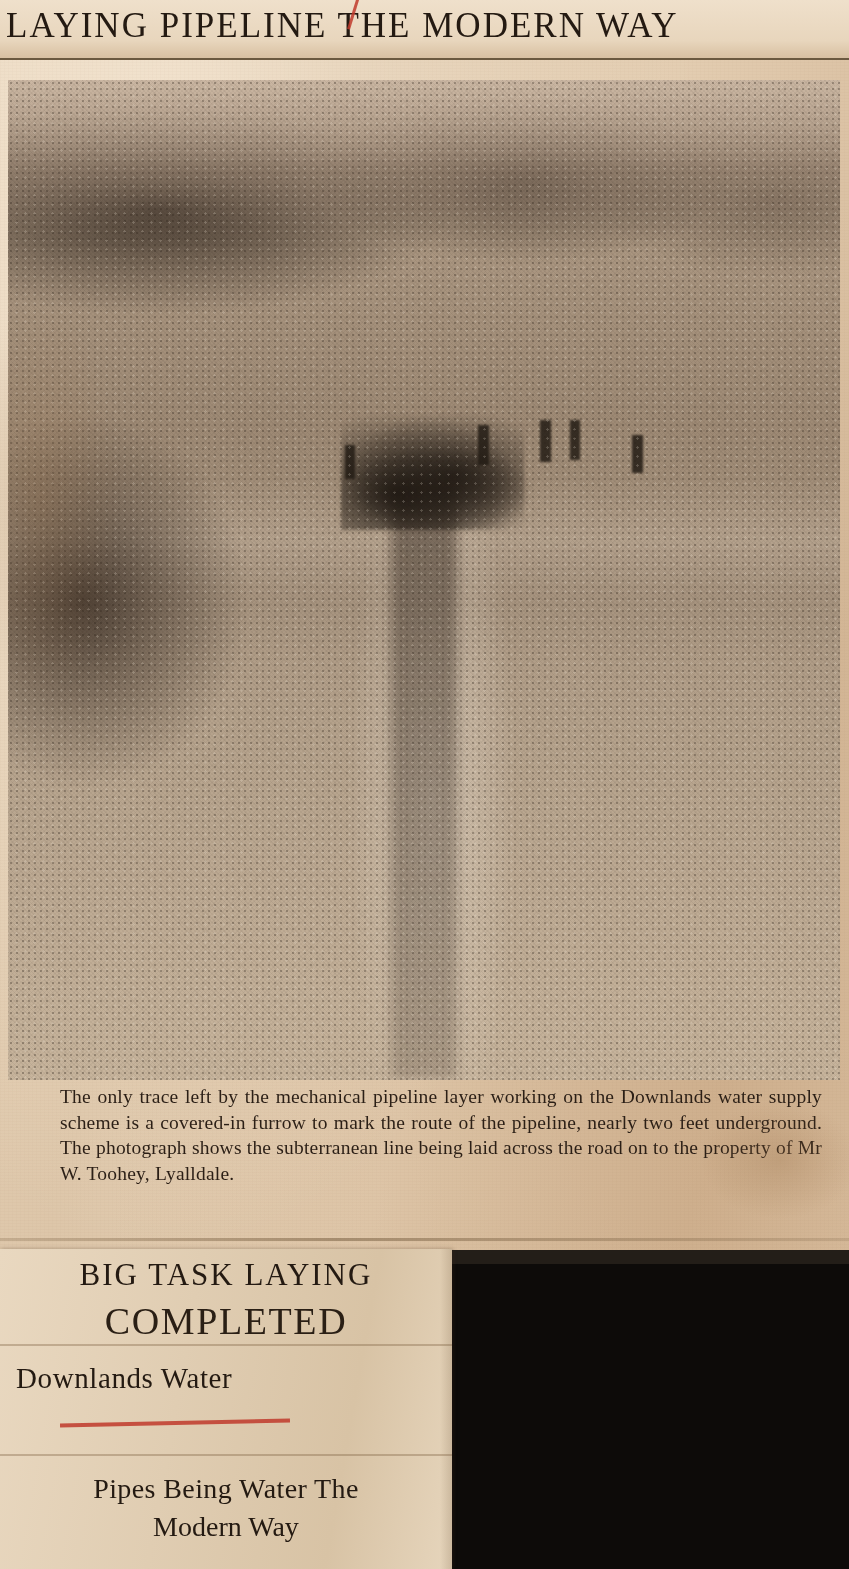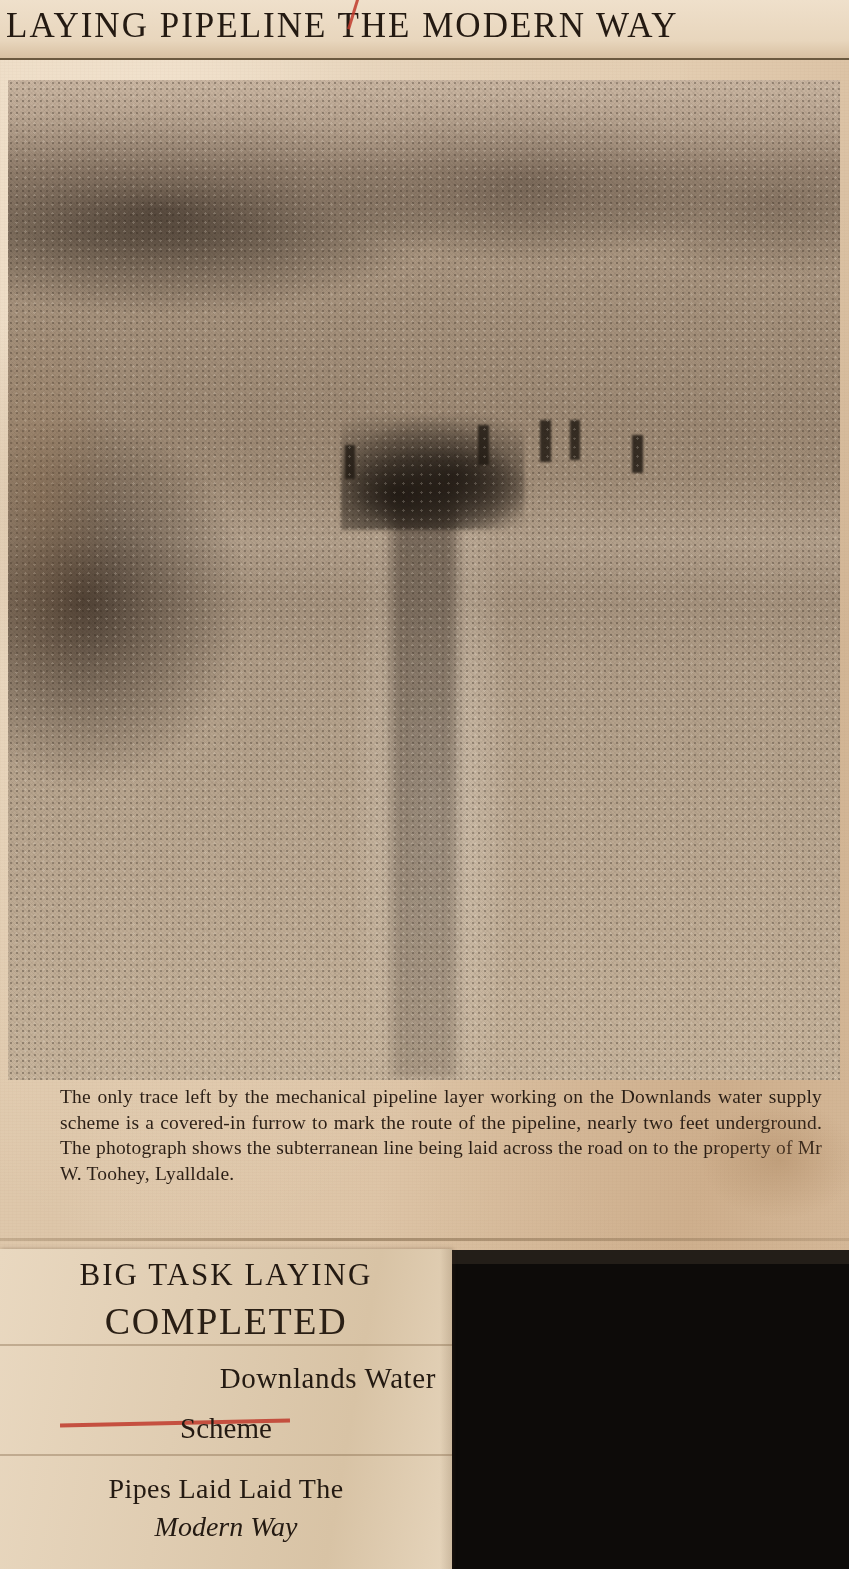--- a/index.html
+++ b/index.html
@@ -234,21 +234,21 @@
     font-family: "Liberation Serif", serif;
     font-size: 38px;
     letter-spacing: 1.6px;
     color: #2a1f15;
   }
   .hl3 {
     position: absolute;
     left: 16px;
     top: 113px;
     width: 420px;
-    text-align: right;
+    text-align: left;
     font-family: "Liberation Serif", serif;
     font-size: 29px;
     color: #241a12;
     letter-spacing: .6px;
   }
   .hl4 {
     position: absolute;
     left: 16px;
     top: 163px;
     width: 420px;
@@ -270,21 +270,20 @@
   }
   .hl6 {
     position: absolute;
     left: 8px;
     top: 262px;
     width: 436px;
     text-align: center;
     font-family: "Liberation Serif", serif;
     font-size: 28px;
     color: #241a12;
-    font-style: italic;
   }
   .red-underline {
     position: absolute;
     left: 60px;
     top: 172px;
     width: 230px;
     height: 4px;
     background: #c0392b;
     transform: rotate(-1.2deg);
     opacity: .85;
@@ -330,22 +329,21 @@
 
   <div class="black-panel"></div>
 
   <div class="clip">
     <div class="clip-crease" style="top:95px;"></div>
     <div class="clip-crease" style="top:205px;"></div>
     <div class="hl1">BIG TASK LAYING</div>
     <div class="hl2">COMPLETED</div>
     <div class="hl3">Downlands Water</div>
     <div class="red-underline"></div>
-    <div class="hl4">Scheme</div>
-    <div class="hl5">Pipes Laid Laid The</div>
+    <div class="hl5">Pipes Being Water The</div>
     <div class="hl6">Modern Way</div>
     <div class="clip-tear"></div>
   </div>
 
   <div class="stain" style="left:700px;top:1100px;width:160px;height:120px;background:radial-gradient(rgba(150,110,70,.28),rgba(150,110,70,0) 70%);"></div>
   <div class="stain" style="left:-40px;top:300px;width:160px;height:400px;background:radial-gradient(rgba(150,110,70,.22),rgba(150,110,70,0) 70%);"></div>
 
 </div>
 
 </body></html>

